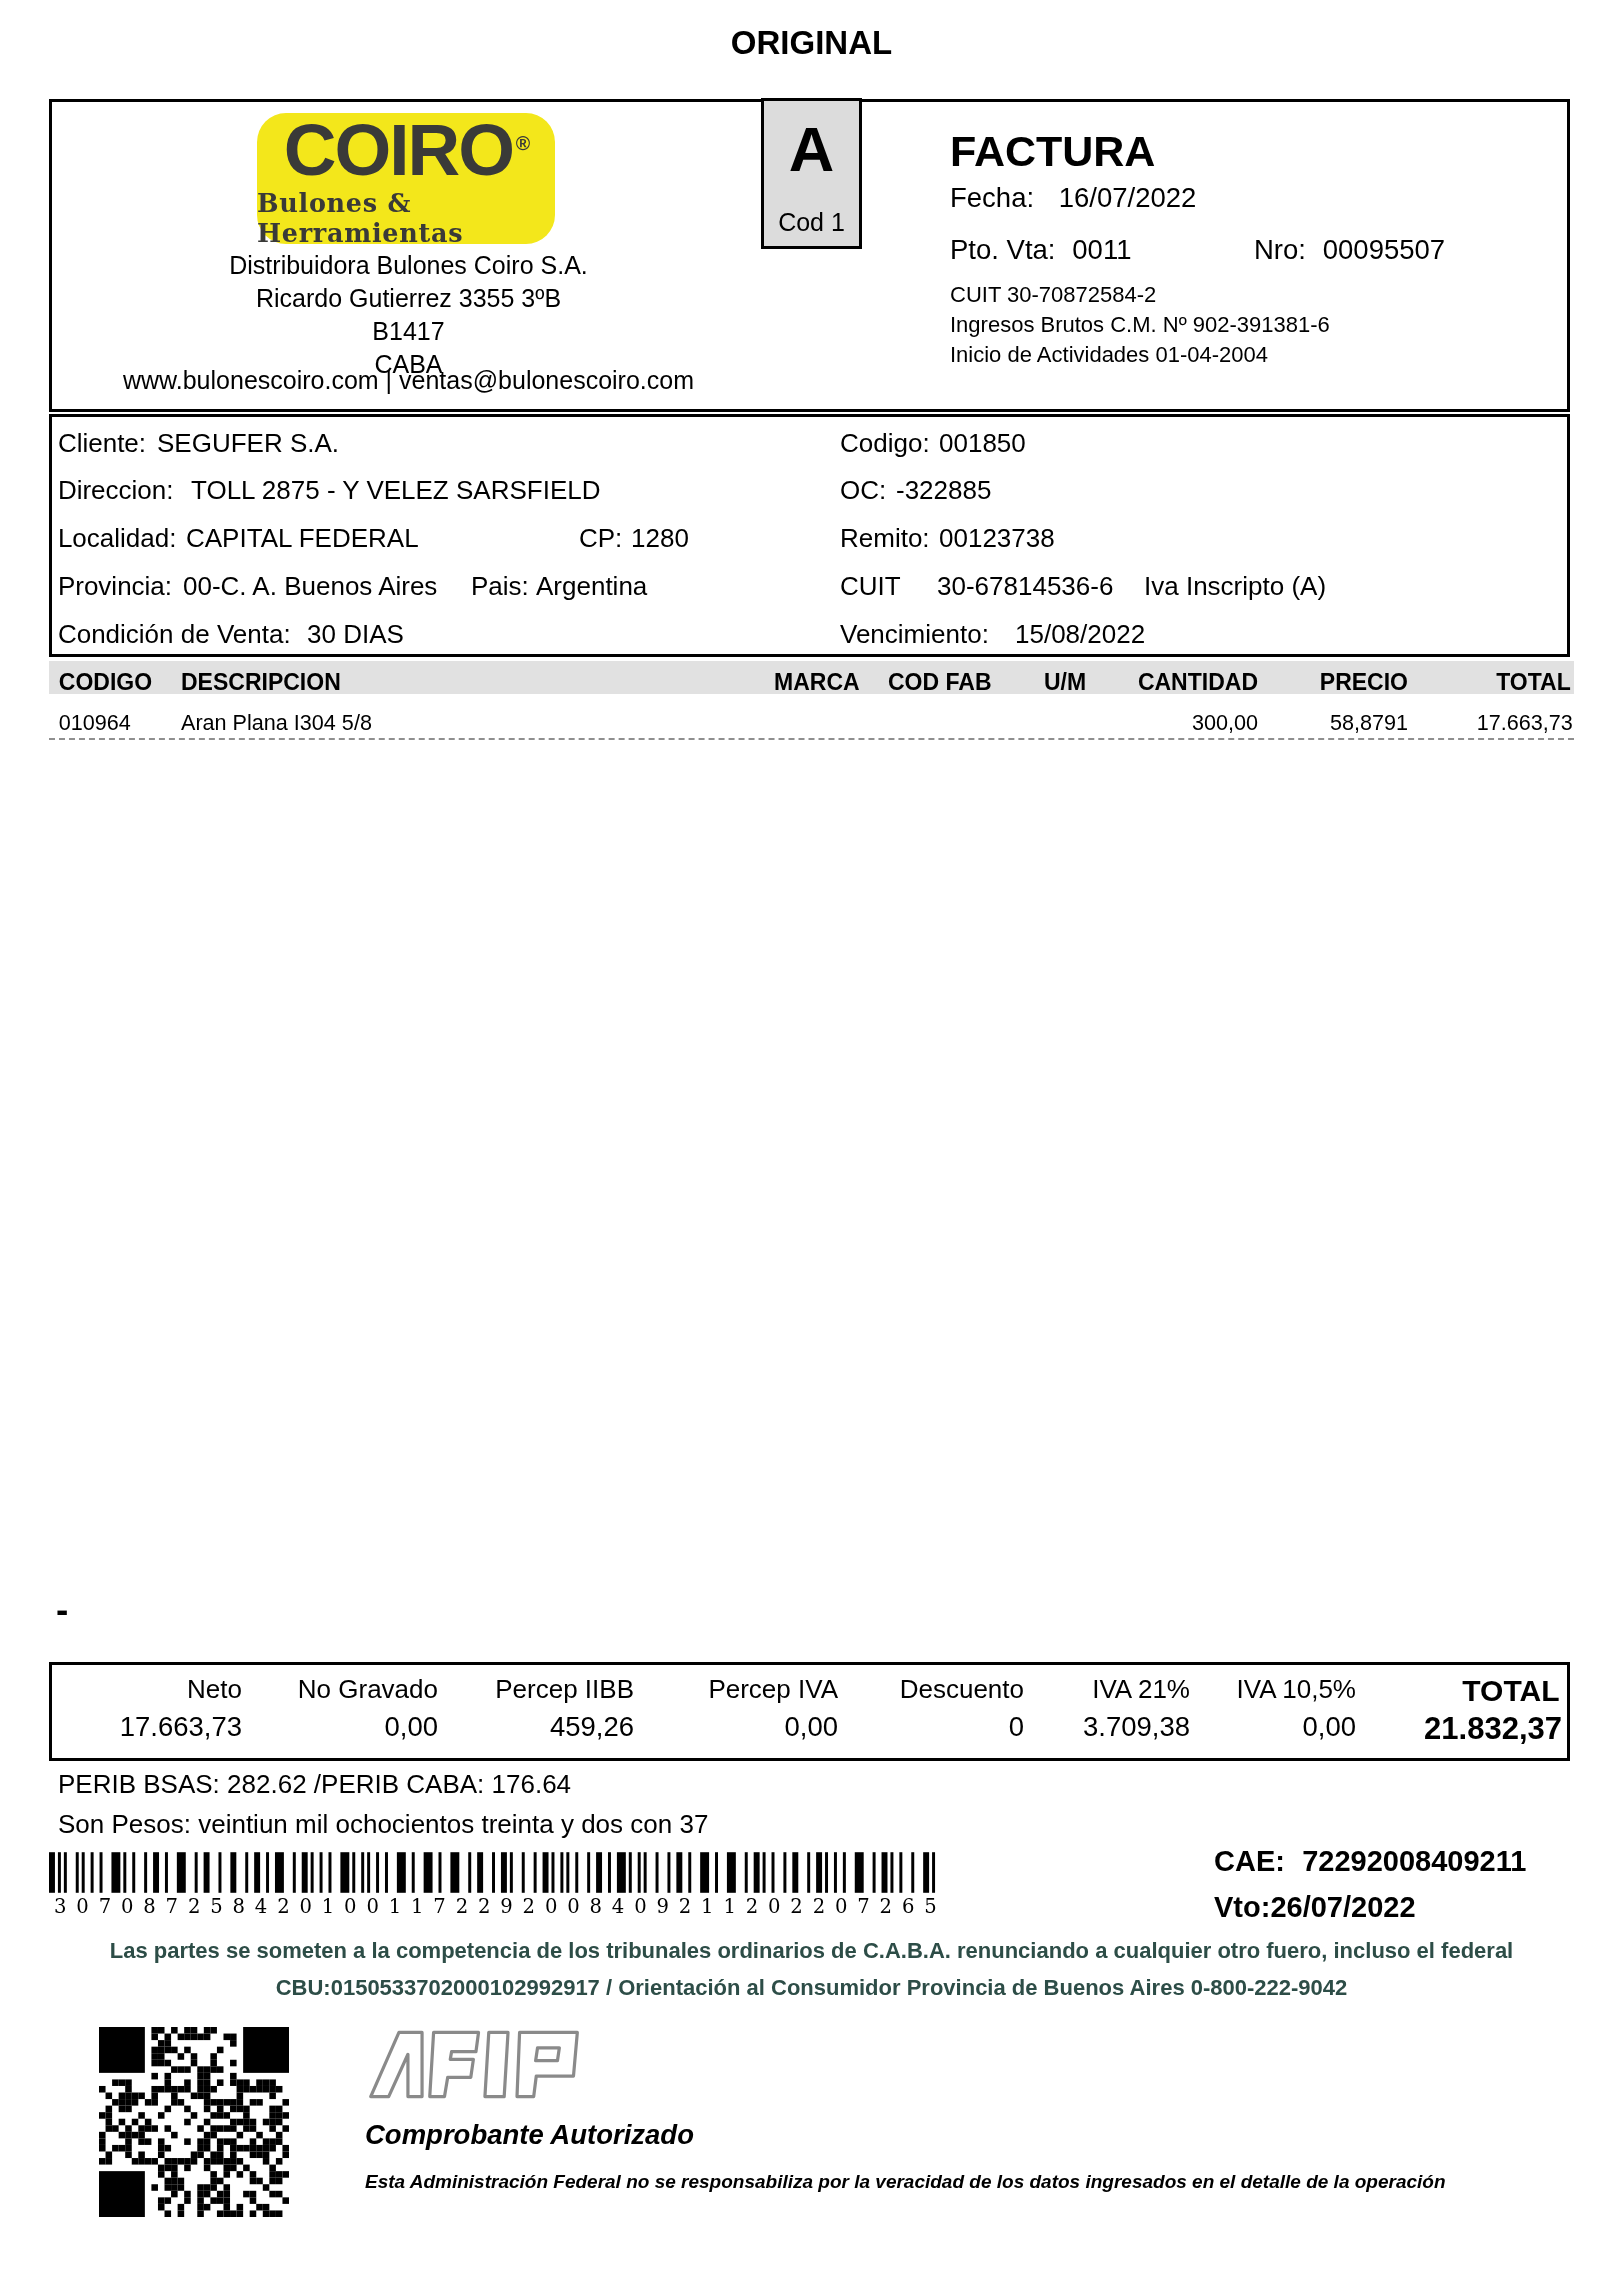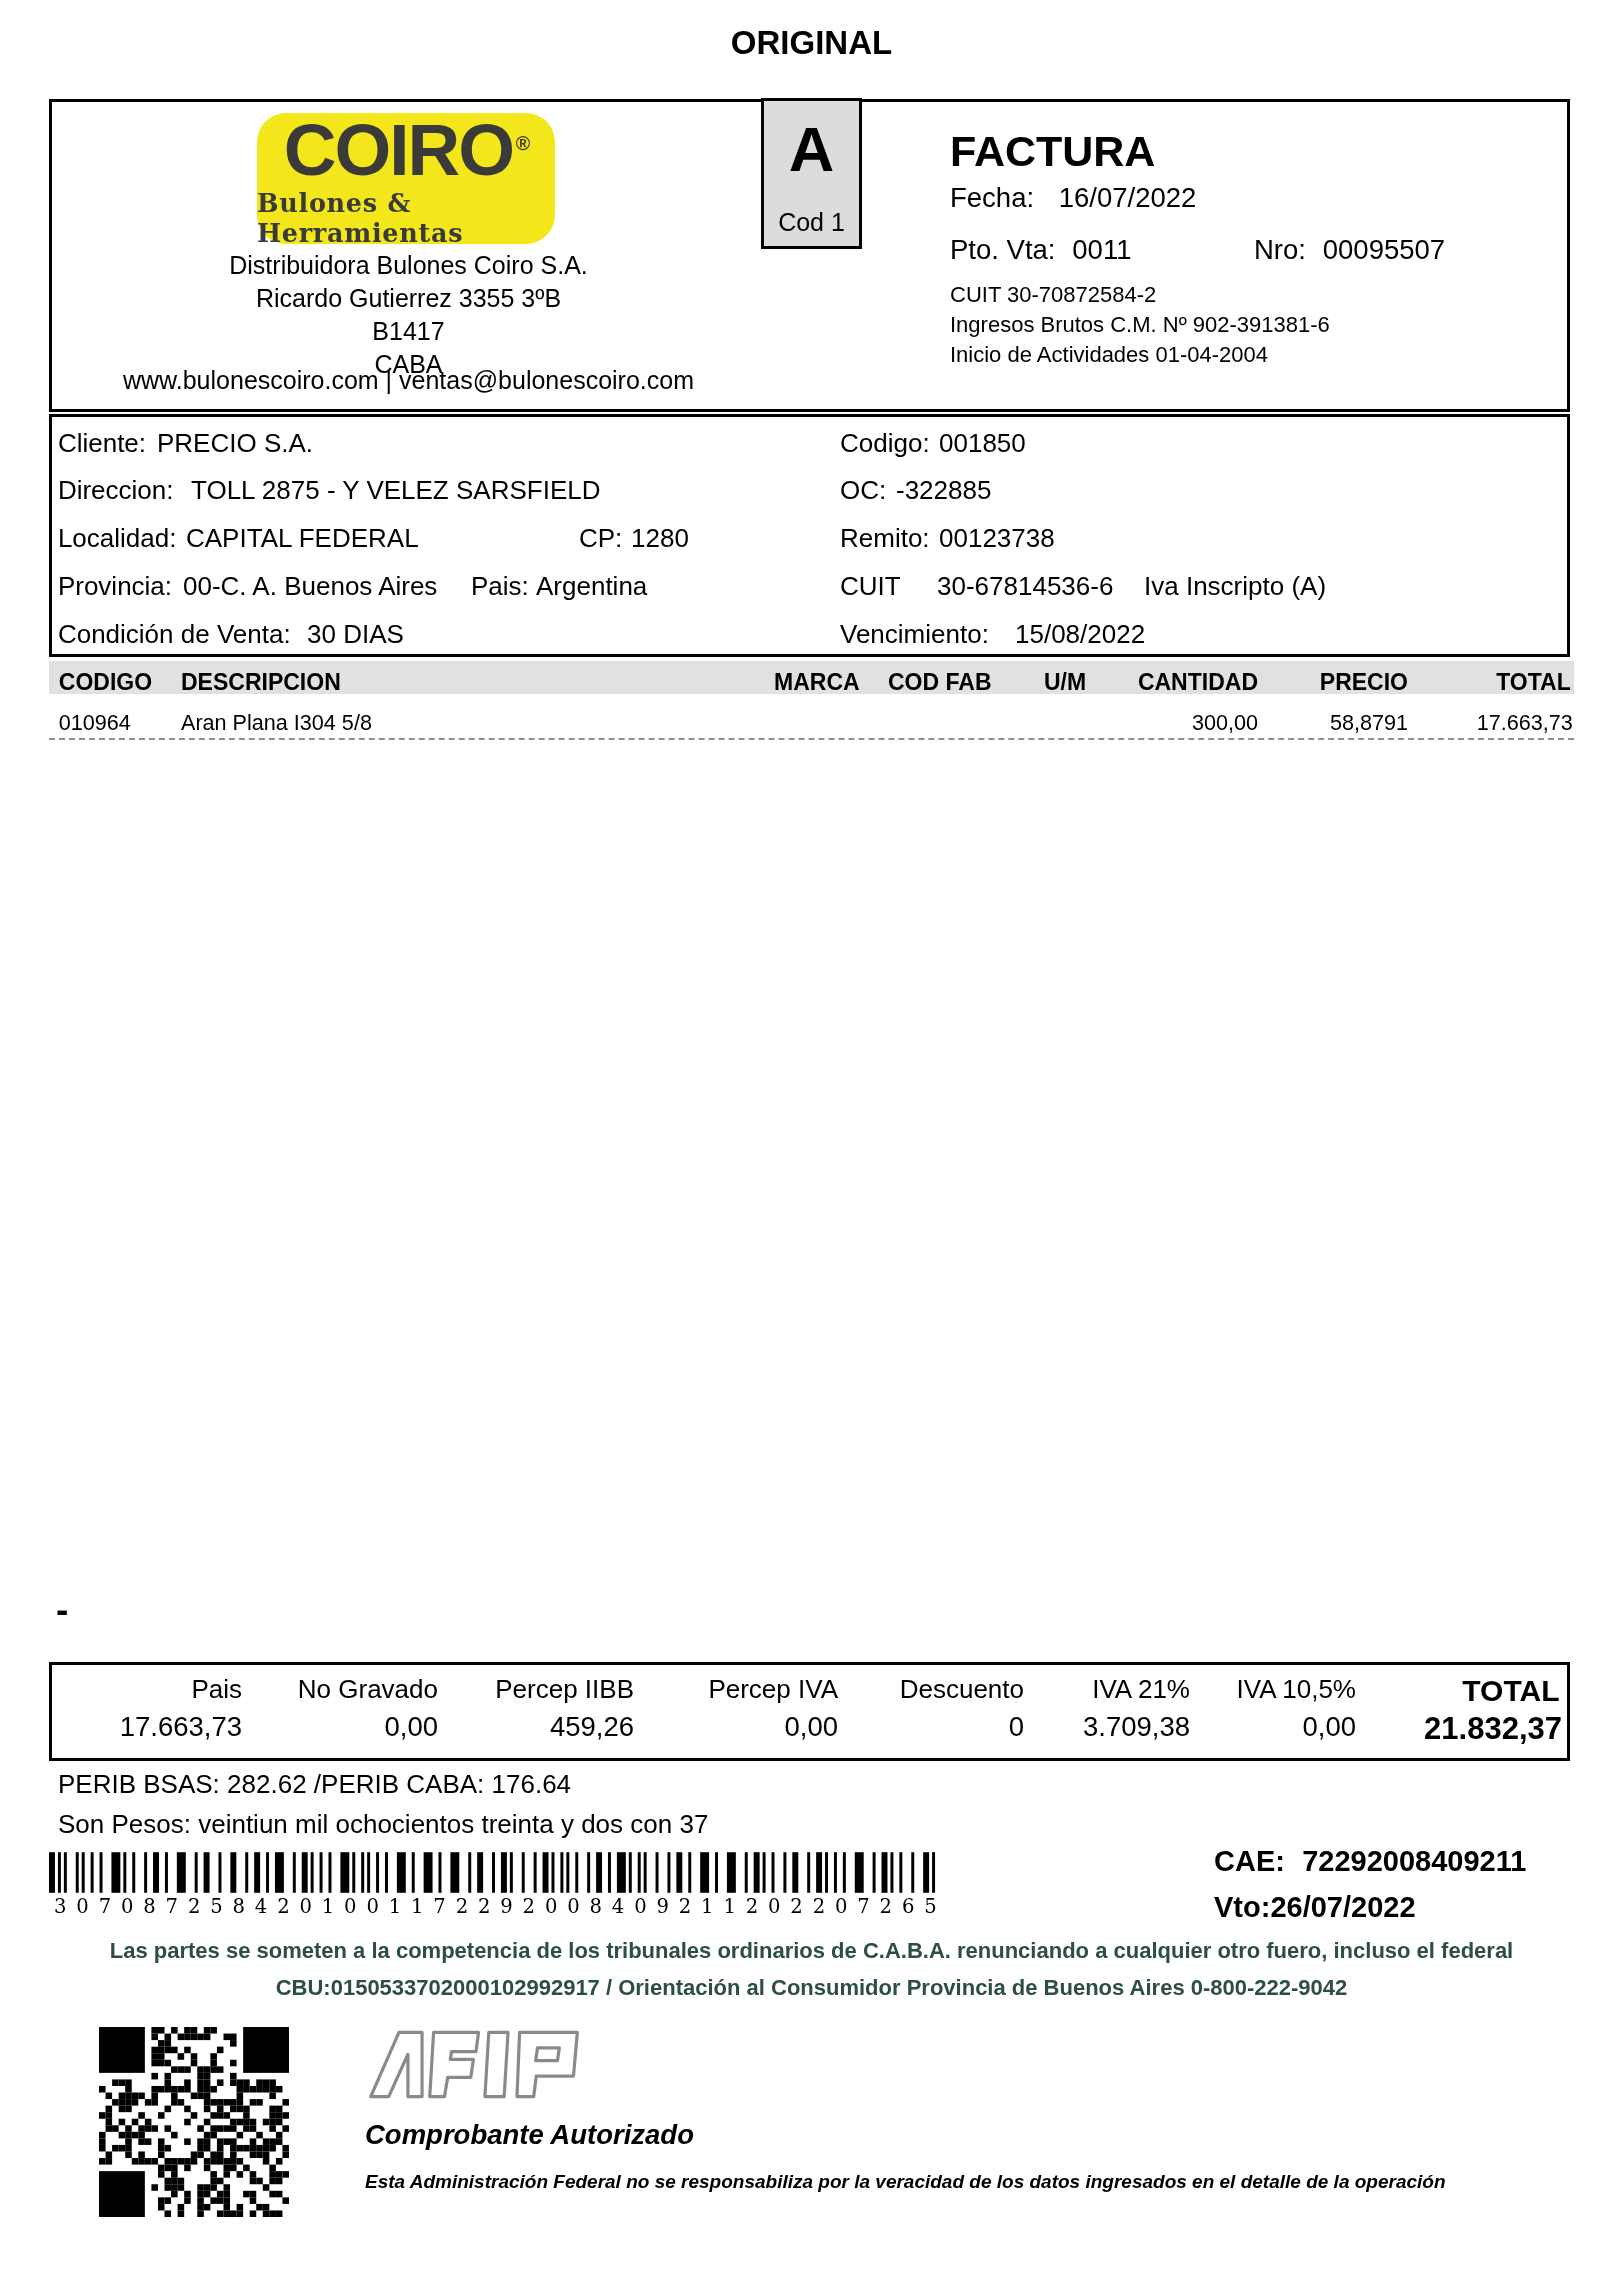--- a/index.html
+++ b/index.html
@@ -112,21 +112,21 @@
     <div class="fiscal">
       <div>CUIT 30-70872584-2</div>
       <div>Ingresos Brutos C.M. Nº 902-391381-6</div>
       <div>Inicio de Actividades 01-04-2004</div>
     </div>
   </div>
 
   <div class="box" style="left:49px;top:414px;width:1521px;height:243px;">
     <div class="c-row" style="top:10.5px;">
       <span style="left:5.9px;">Cliente:</span>
-      <span style="left:105px;">PRECIO S.A.</span>
+      <span style="left:105px;">SEGUFER S.A.</span>
       <span style="left:788px;">Codigo:</span>
       <span style="left:887px;">001850</span>
     </div>
     <div class="c-row" style="top:58px;">
       <span style="left:5.9px;">Direccion:</span>
       <span style="left:139px;">TOLL 2875 - Y VELEZ SARSFIELD</span>
       <span style="left:788px;">OC:</span>
       <span style="left:844px;">-322885</span>
     </div>
     <div class="c-row" style="top:106px;">
@@ -175,21 +175,21 @@
     <span style="right:166px;">58,8791</span>
     <span style="right:1.3px;">17.663,73</span>
   </div>
 
   <div class="dashed"></div>
 
   <div class="stray-dash">-</div>
 
   <div class="box" style="left:49px;top:1662px;width:1521px;height:99px;">
     <div class="totals-row t-head">
-      <span>Pais</span>
+      <span>Neto</span>
       <span>No Gravado</span>
       <span>Percep IIBB</span>
       <span>Percep IVA</span>
       <span>Descuento</span>
       <span>IVA 21%</span>
       <span>IVA 10,5%</span>
       <span class="grand">TOTAL</span>
     </div>
     <div class="totals-row t-vals">
       <span>17.663,73</span>

